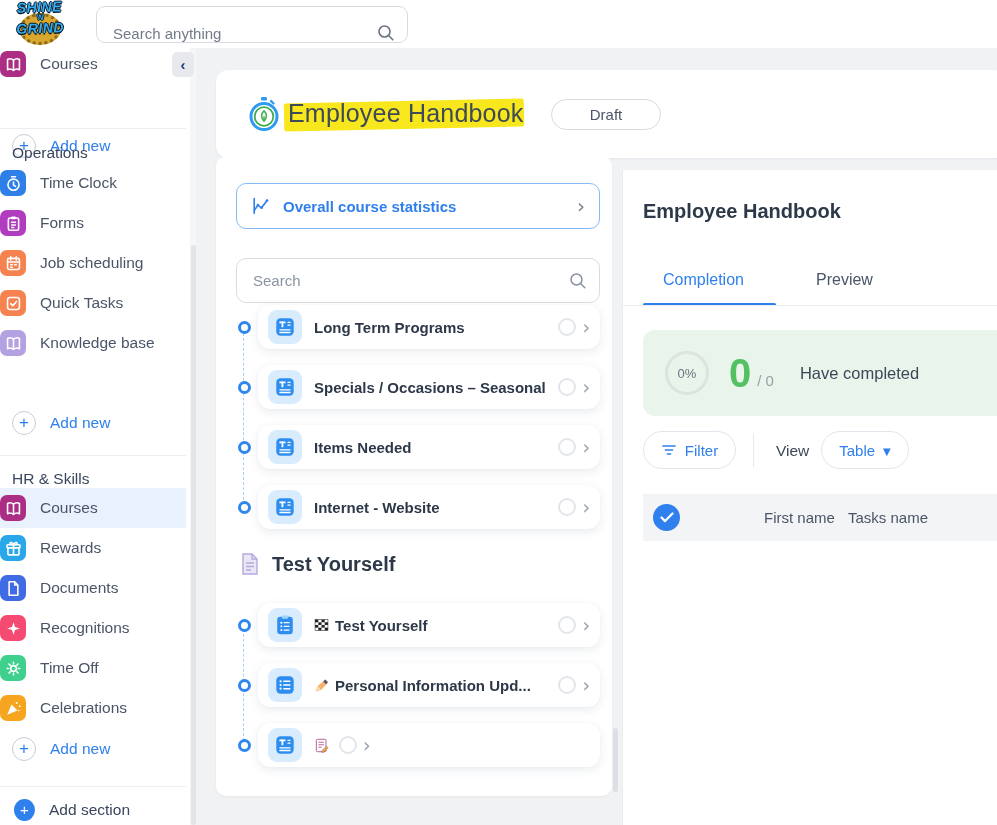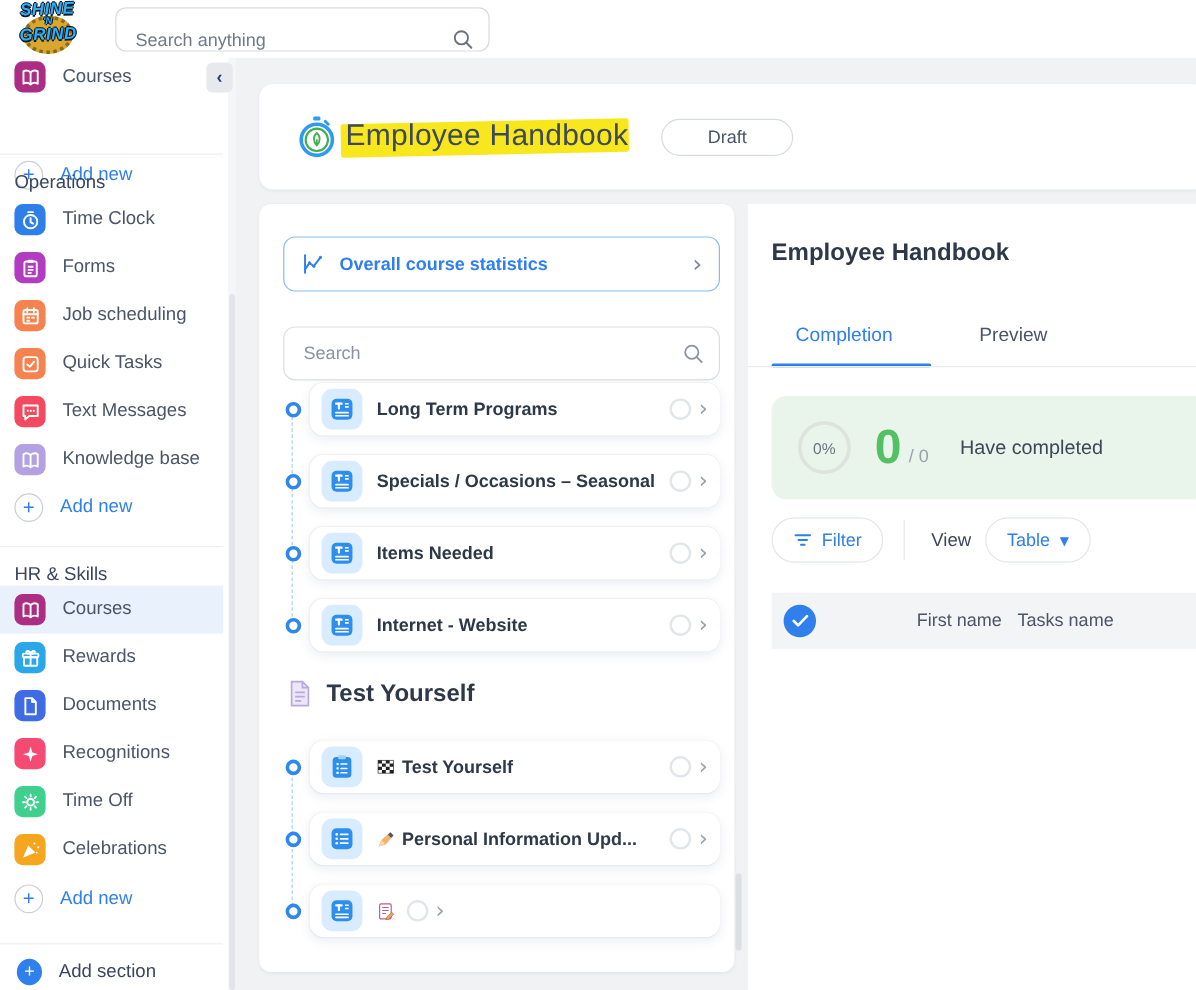--- a/index.html
+++ b/index.html
@@ -19,21 +19,21 @@
         text-shadow:-1px 0 #041a30,1px 0 #041a30,0 -1px #041a30,0 1px #041a30}
   .g-search{position:absolute;left:96px;top:6px;width:312px;height:37px;box-sizing:border-box;
             border:1px solid #d8dce2;border-radius:9px;background:#fff;display:flex;align-items:flex-end}
   .g-search input{border:none;outline:none;background:transparent;flex:1;padding:0 10px 0 16px;
             font-size:15px;color:#39465e;font-family:"Liberation Sans",sans-serif}
   .g-search input::placeholder{color:#717a89}
   .mag{margin-right:12px}
 
   
   .sidebar{position:absolute;left:0;top:48px;width:196px;height:777px;background:#fff;overflow:hidden;z-index:20}
-  .s-row{position:relative;height:40px;display:flex;align-items:center;padding-left:12px;gap:14px;width:186px;box-sizing:border-box}
+  .s-row{position:relative;height:40px;display:flex;align-items:center;gap:14px;width:186px;box-sizing:border-box}
   .s-row.active{background:#e9f1fc}
   .s-ic{width:26px;height:26px;min-width:26px;border-radius:7px;background:var(--ic,#999);
         display:flex;align-items:center;justify-content:center}
   .s-ic svg{width:19px;height:19px}
   .s-label{font-size:15.5px;color:#4a5568;white-space:nowrap}
   .s-title{position:absolute;left:12px;font-size:15.5px;font-weight:400;color:#39465e}
   .addnew{position:absolute;left:12px;display:flex;align-items:center;gap:14px;height:40px;cursor:pointer}
   .plus-o{width:24px;height:24px;border:1.5px solid #c9ced7;border-radius:50%;box-sizing:border-box;
           color:#2f80ec;display:flex;align-items:center;justify-content:center;font-size:17px;line-height:1;padding-bottom:1px}
   .addnew .a-label{color:#2f80ec;font-size:15.5px}
@@ -50,21 +50,21 @@
 
   .hdr-card{position:absolute;left:216px;top:70px;width:790px;height:88px;background:#fff;border-radius:12px;
             box-shadow:0 1px 3px rgba(20,30,60,.06)}
   .hdr-ic{position:absolute;left:30px;top:26px;width:36px;height:36px}
   .hdr-hl{position:absolute;left:68px;top:31px;width:240px;height:28px;background:#f8e71c;transform:rotate(-1.2deg);border-radius:2px}
   .hdr-title{position:absolute;left:72px;top:29px;font-size:25px;color:#3e4a57;letter-spacing:.2px}
   .draft-badge{position:absolute;left:335px;top:29px;width:110px;height:31px;border:1px solid #d7dbe2;border-radius:16px;
             box-sizing:border-box;display:flex;align-items:center;justify-content:center;font-size:15px;color:#4a5568;background:#fff}
 
   
-  .course-panel{position:absolute;left:216px;top:170px;width:396px;height:640px;background:#fff;border-radius:10px;
+  .course-panel{position:absolute;left:216px;top:156px;width:396px;height:640px;background:#fff;border-radius:10px;
             box-shadow:0 1px 3px rgba(0,0,0,.05)}
   .stats-btn{position:absolute;left:20px;top:27px;width:364px;height:46px;box-sizing:border-box;border:1.5px solid #83bcf5;
             border-radius:10px;background:#fff;display:flex;align-items:center;padding:0 14px;gap:10px;cursor:pointer}
   .stats-btn .st-label{color:#2f80ec;font-weight:700;font-size:15px;flex:1}
   .chev{color:#7d8796;font-size:20px;line-height:1;font-family:"DejaVu Sans",sans-serif}
   .p-search{position:absolute;left:20px;top:102px;width:364px;height:45px;box-sizing:border-box;border:1px solid #d9dde3;
             border-radius:10px;background:#fff;display:flex;align-items:center}
   .p-search input{border:none;outline:none;background:transparent;flex:1;padding:0 10px 0 16px;font-size:15px;color:#39465e;
             font-family:"Liberation Sans",sans-serif}
   .p-search input::placeholder{color:#8a93a2}
@@ -202,33 +202,20 @@
         <span class="s-ic">
           <svg viewBox="0 0 24 24">
             <g fill="none" stroke="#fff" stroke-width="2" stroke-linecap="round" stroke-linejoin="round">
               <rect x="4.5" y="4.5" width="15" height="15" rx="3"></rect>
               <path d="M8.5 12.2l2.6 2.6 4.6-5.4"></path>
             </g>
           </svg>
         </span>
         <span class="s-label">Quick Tasks</span>
       </div>
-      <div class="s-row" style="--ic: #f4495e;">
-        <span class="s-ic">
-          <svg viewBox="0 0 24 24">
-            <path d="M4.5 5h15v11h-9l-4.2 3.6v-3.6h-1.8z" fill="none" stroke="#fff" stroke-width="2" stroke-linejoin="round"></path>
-            <g fill="#fff">
-              <circle cx="9" cy="10.6" r="1.1"></circle>
-              <circle cx="12.2" cy="10.6" r="1.1"></circle>
-              <circle cx="15.4" cy="10.6" r="1.1"></circle>
-            </g>
-          </svg>
-        </span>
-        <span class="s-label">Text Messages</span>
-      </div>
       <div class="s-row" style="--ic: #b3a1e2;">
         <span class="s-ic">
           <svg viewBox="0 0 24 24">
             <g fill="none" stroke="#fff" stroke-width="2" stroke-linejoin="round">
               <path d="M12 6.5c-2.4-2-5.6-2-7.5-.8v13c1.9-1.2 5.1-1.2 7.5.8 2.4-2 5.6-2 7.5-.8v-13c-1.9-1.2-5.1-1.2-7.5.8z"></path>
               <path d="M12 6.5v13"></path>
             </g>
           </svg>
         </span>
         <span class="s-label">Knowledge base</span>

